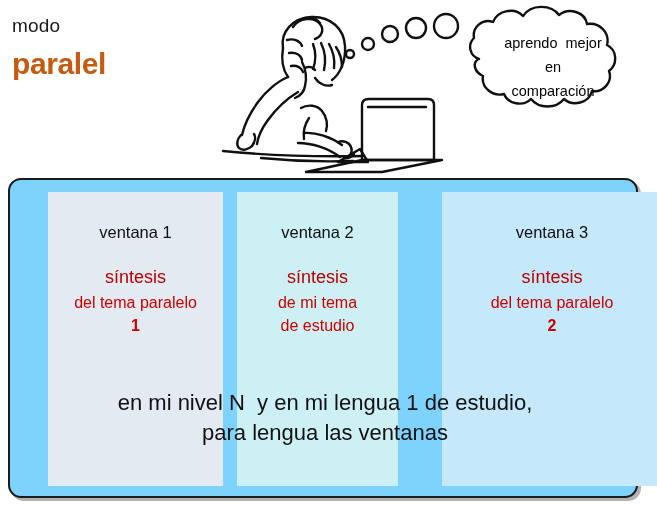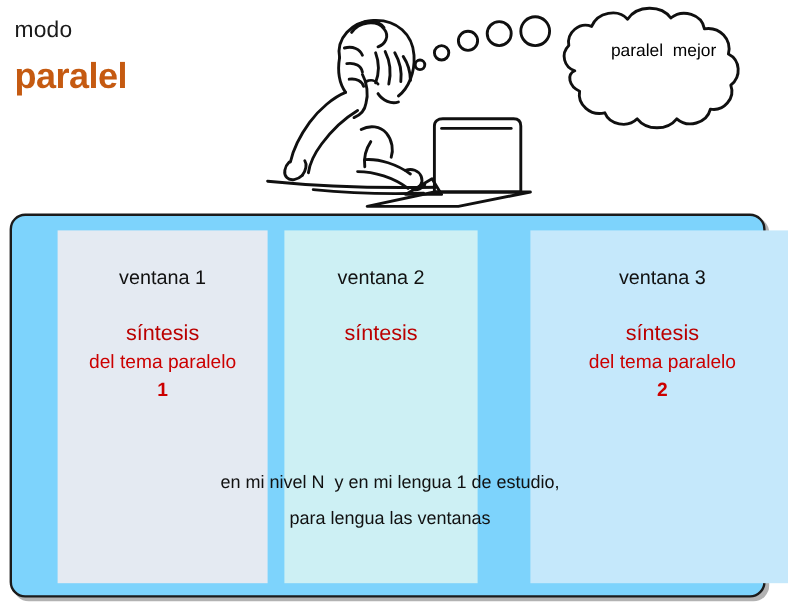--- a/index.html
+++ b/index.html
@@ -128,21 +128,21 @@
   .col-body .bl { display: block; }
   .col-body .em { font-weight: bold; }
 
   
   #caption {
     position: absolute;
     left: 0;
     top: 208px;
     width: 630px;
     text-align: center;
-    font-size: 15px;
+    font-size: 22px;
     color: #111;
     line-height: 30px;
     pointer-events: none;
   }
   #caption .bl { display: block; white-space: pre; }
 </style>
 </head>
 <body>
 
 <div id="header-area">
@@ -223,41 +223,45 @@
                c4,11 -6,22 -17,20
                c-3,12 -19,16 -28,8
                c-8,10 -25,10 -33,0
                c-8,8 -23,5 -27,-5
                c-12,3 -23,-7 -21,-18
                c-9,-4 -11,-14 -4,-17 z"></path>
     </svg>
   </div>
 
   <div id="bubble-text">
-    <span class="bl">paralel  mejor</span>
+    <span class="bl">aprendo  mejor</span>
+    <span class="bl">en</span>
+    <span class="bl">comparación</span>
   </div>
 </div>
 
 <div id="main-frame">
 
   <div id="columns">
 
     <div class="column" id="column-1">
       <div class="col-label">ventana 1</div>
       <div class="col-heading">síntesis</div>
       <div class="col-body">
         <span class="bl">del tema paralelo</span>
         <span class="bl em">1</span>
       </div>
     </div>
 
     <div class="column" id="column-2">
       <div class="col-label">ventana 2</div>
       <div class="col-heading">síntesis</div>
       <div class="col-body">
+        <span class="bl">de mi tema</span>
+        <span class="bl">de estudio</span>
       </div>
     </div>
 
     <div class="column" id="column-3">
       <div class="col-label">ventana 3</div>
       <div class="col-heading">síntesis</div>
       <div class="col-body">
         <span class="bl">del tema paralelo</span>
         <span class="bl em">2</span>
       </div>

